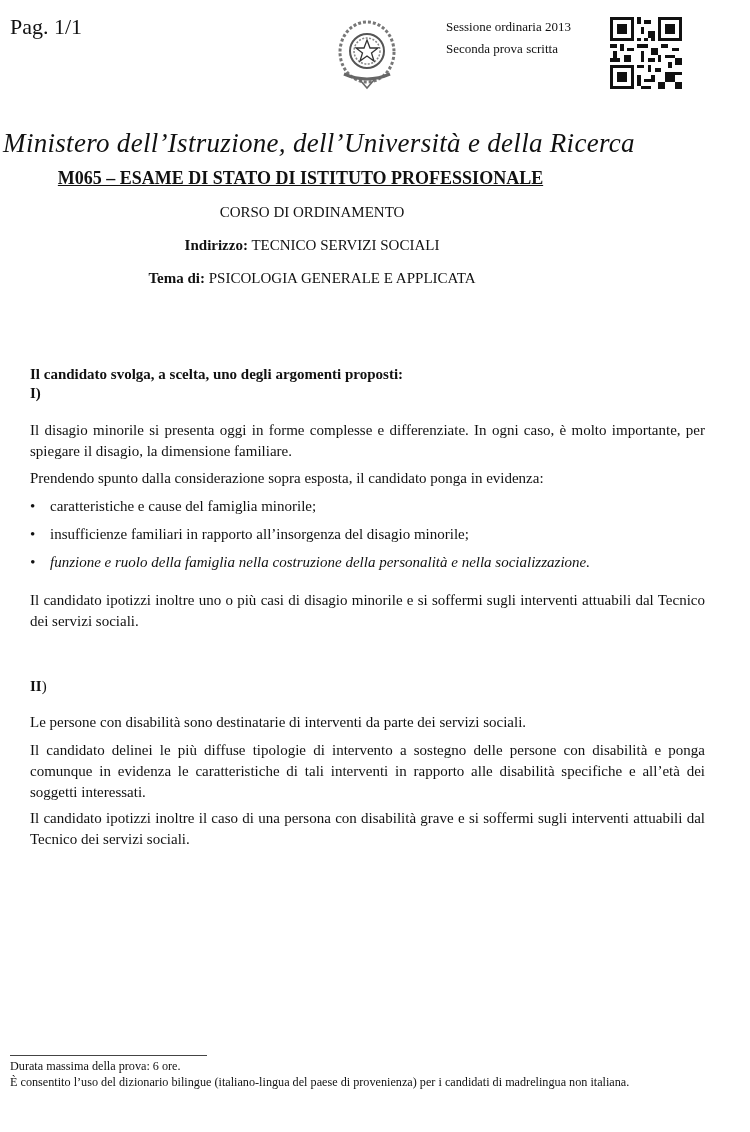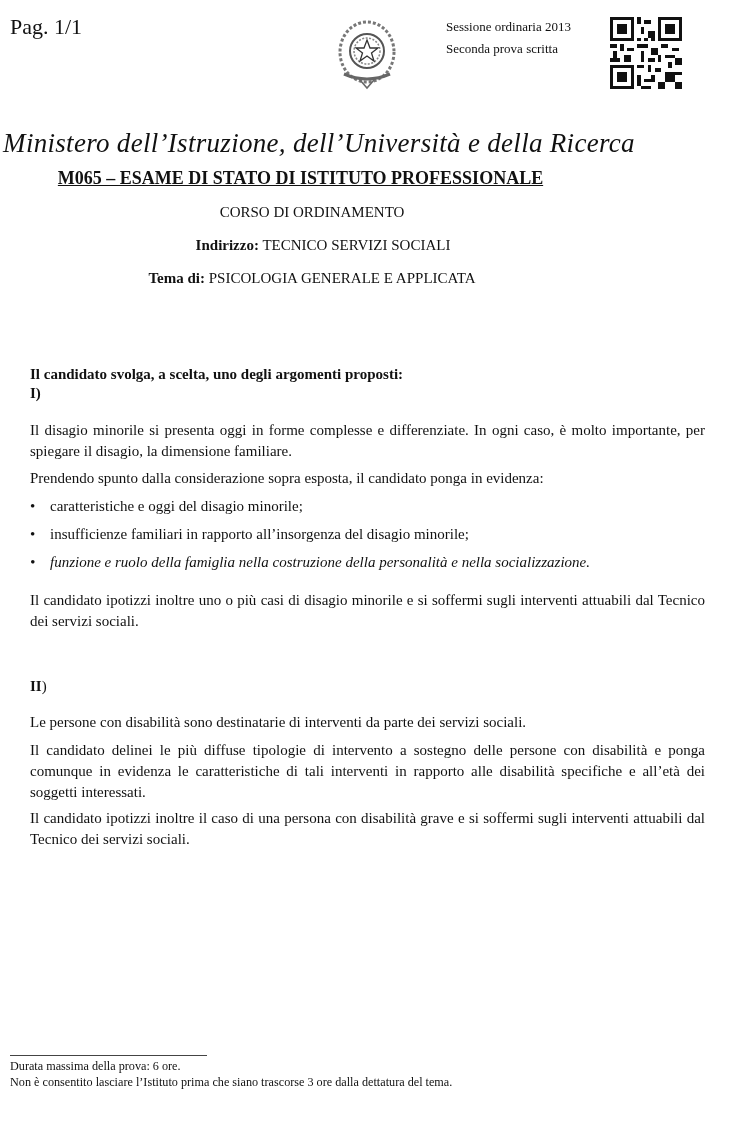--- a/index.html
+++ b/index.html
@@ -10,21 +10,21 @@
   #emblem { left: 334px; top: 18px; width: 66px; height: 72px; }
   #session { left: 446px; top: 16px; font-size: 13px; line-height: 22px; }
   #qr { left: 610px; top: 16px; width: 72px; height: 74px; }
   #ministry { left: 0; width: 638px; top: 128px; text-align: center;
               font-family: "Liberation Serif", serif; font-style: italic;
               font-size: 27px; letter-spacing: 0.3px; }
   #exam-title { left: 0; width: 601px; top: 168px; text-align: center;
                 font-weight: bold; font-size: 18px; text-decoration: underline; }
   .center-line { left: 0; width: 624px; text-align: center; font-size: 15px; }
   #corso { top: 204px; }
-  #indirizzo { top: 237px; margin-left: 11px; }
+  #indirizzo { top: 237px; }
   #tema { top: 270px; }
   .b { font-weight: bold; }
   .body-text { left: 30px; width: 675px; font-size: 15px; line-height: 21px; text-align: justify; }
   .bullet { left: 30px; width: 675px; font-size: 15px; line-height: 21px; }
   .bullet .dot { display: inline-block; width: 20px; }
   #footer-rule { left: 10px; top: 1055px; width: 197px; height: 1px; background: #444; }
   #footer { left: 10px; top: 1058px; font-size: 12.2px; line-height: 16px; }
 </style>
 </head>
 <body>
@@ -100,27 +100,27 @@
   <span class="b">Indirizzo:</span><span> TECNICO SERVIZI SOCIALI</span>
 </div>
 <div class="abs center-line" id="tema">
   <span class="b">Tema di:</span><span> PSICOLOGIA GENERALE E APPLICATA</span>
 </div>
 
 <div class="abs body-text b" style="top:364px;">Il candidato svolga, a scelta, uno degli argomenti proposti:</div>
 <div class="abs body-text b" style="top:383px;">I)</div>
 <div class="abs body-text" style="top:420px;">Il disagio minorile si presenta oggi in forme complesse e differenziate. In ogni caso, è molto importante, per spiegare il disagio, la dimensione familiare.</div>
 <div class="abs body-text" style="top:468px;">Prendendo spunto dalla considerazione sopra esposta, il candidato ponga in evidenza:</div>
-<div class="abs bullet" style="top:496px;"><span class="dot">•</span><span>caratteristiche e oggi del disagio minorile;</span></div>
+<div class="abs bullet" style="top:496px;"><span class="dot">•</span><span>caratteristiche e cause del famiglia minorile;</span></div>
 <div class="abs bullet" style="top:524px;"><span class="dot">•</span><span>insufficienze familiari in rapporto all’insorgenza del disagio minorile;</span></div>
 <div class="abs bullet" style="top:552px;font-style:italic;"><span class="dot">•</span><span>funzione e ruolo della famiglia nella costruzione della personalità e nella socializzazione.</span></div>
 <div class="abs body-text" style="top:590px;">Il candidato ipotizzi inoltre uno o più casi di disagio minorile e si soffermi sugli interventi attuabili dal Tecnico dei servizi sociali.</div>
 
 <div class="abs body-text" style="top:676px;"><span class="b">II</span><span>)</span></div>
 <div class="abs body-text" style="top:712px;">Le persone con disabilità sono destinatarie di interventi da parte dei servizi sociali.</div>
 <div class="abs body-text" style="top:740px;">Il candidato delinei le più diffuse tipologie di intervento a sostegno delle persone con disabilità e ponga comunque in evidenza le caratteristiche di tali interventi in rapporto alle disabilità specifiche e all’età dei soggetti interessati.</div>
 <div class="abs body-text" style="top:808px;">Il candidato ipotizzi inoltre il caso di una persona con disabilità grave e si soffermi sugli interventi attuabili dal Tecnico dei servizi sociali.</div>
 
 <div class="abs" id="footer-rule"></div>
 <div class="abs" id="footer">
   <div>Durata massima della prova: 6 ore.</div>
-  <div>Non è consentito lasciare l’Istituto prima che siano trascorse 3 ore dalla dettatura del tema.</div>
+  <div>È consentito l’uso del dizionario bilingue (italiano-lingua del paese di provenienza) per i candidati di madrelingua non italiana.</div>
 </div>
 
 </body></html>

